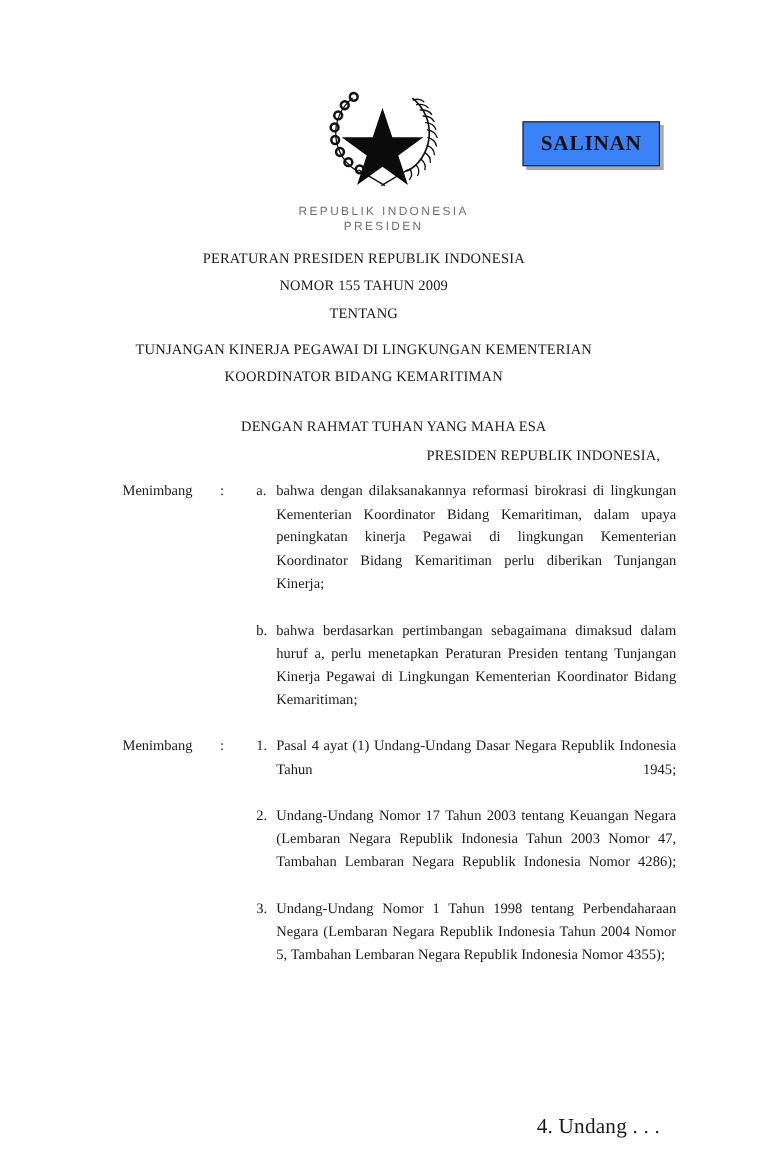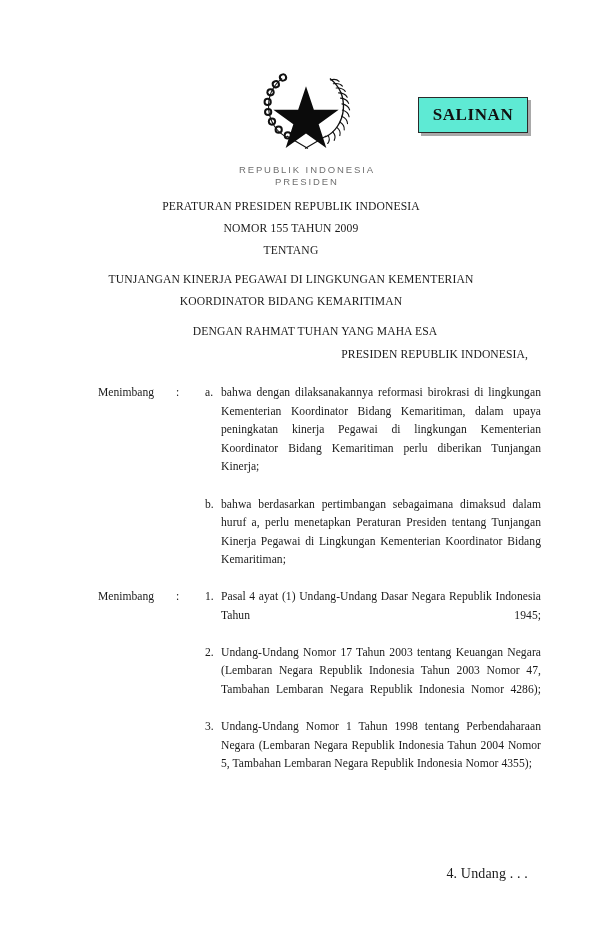--- a/index.html
+++ b/index.html
@@ -45,21 +45,21 @@
 
   
   .salinan-box {
     position: absolute;
     left: 418px;
     top: 97px;
     width: 108px;
     height: 34px;
     border: 1px solid #2b2b2b;
     box-shadow: 3px 3px 0 0 #a9a9a9;
-    background: #5eead4;
+    background: #3b82f6;
     display: flex;
     align-items: center;
     justify-content: center;
   }
   .salinan-text {
     font-family: "Liberation Serif", serif;
     font-weight: bold;
     font-size: 17px;
     letter-spacing: 0.6px;
     color: #111111;
@@ -77,21 +77,21 @@
     letter-spacing: 0.15px;
   }
   .title-block .tline { white-space: nowrap; }
   .title-block .tsub  { white-space: normal; }
   .title-spacer { height: 7px; }
 
   
   .preamble {
     position: absolute;
     left: 86px;
-    top: 320px;
+    top: 330px;
     width: 442px;
     font-size: 11.6px;
     line-height: 23px;
     letter-spacing: 0.1px;
   }
   .preamble .p1 { text-align: center; padding-left: 16px; }
   .preamble .p2 { text-align: right; padding-left: 44px; }
 
   
   .body-area {
@@ -150,24 +150,24 @@
     content: "";
     display: inline-block;
     width: 100%;
   }
   .item.last .item-text::after { display: none; }
 
   
   .footer-note {
     position: absolute;
     left: 0;
-    top: 866px;
+    top: 891px;
     width: 528px;
     text-align: right;
-    font-size: 14px;
+    font-size: 17px;
     letter-spacing: 0.15px;
   }
 </style>
 </head>
 <body>
 
 <div class="page">
 
   <div class="emblem-block">
     <svg class="emblem-svg" viewBox="0 0 100 96" aria-hidden="true">

